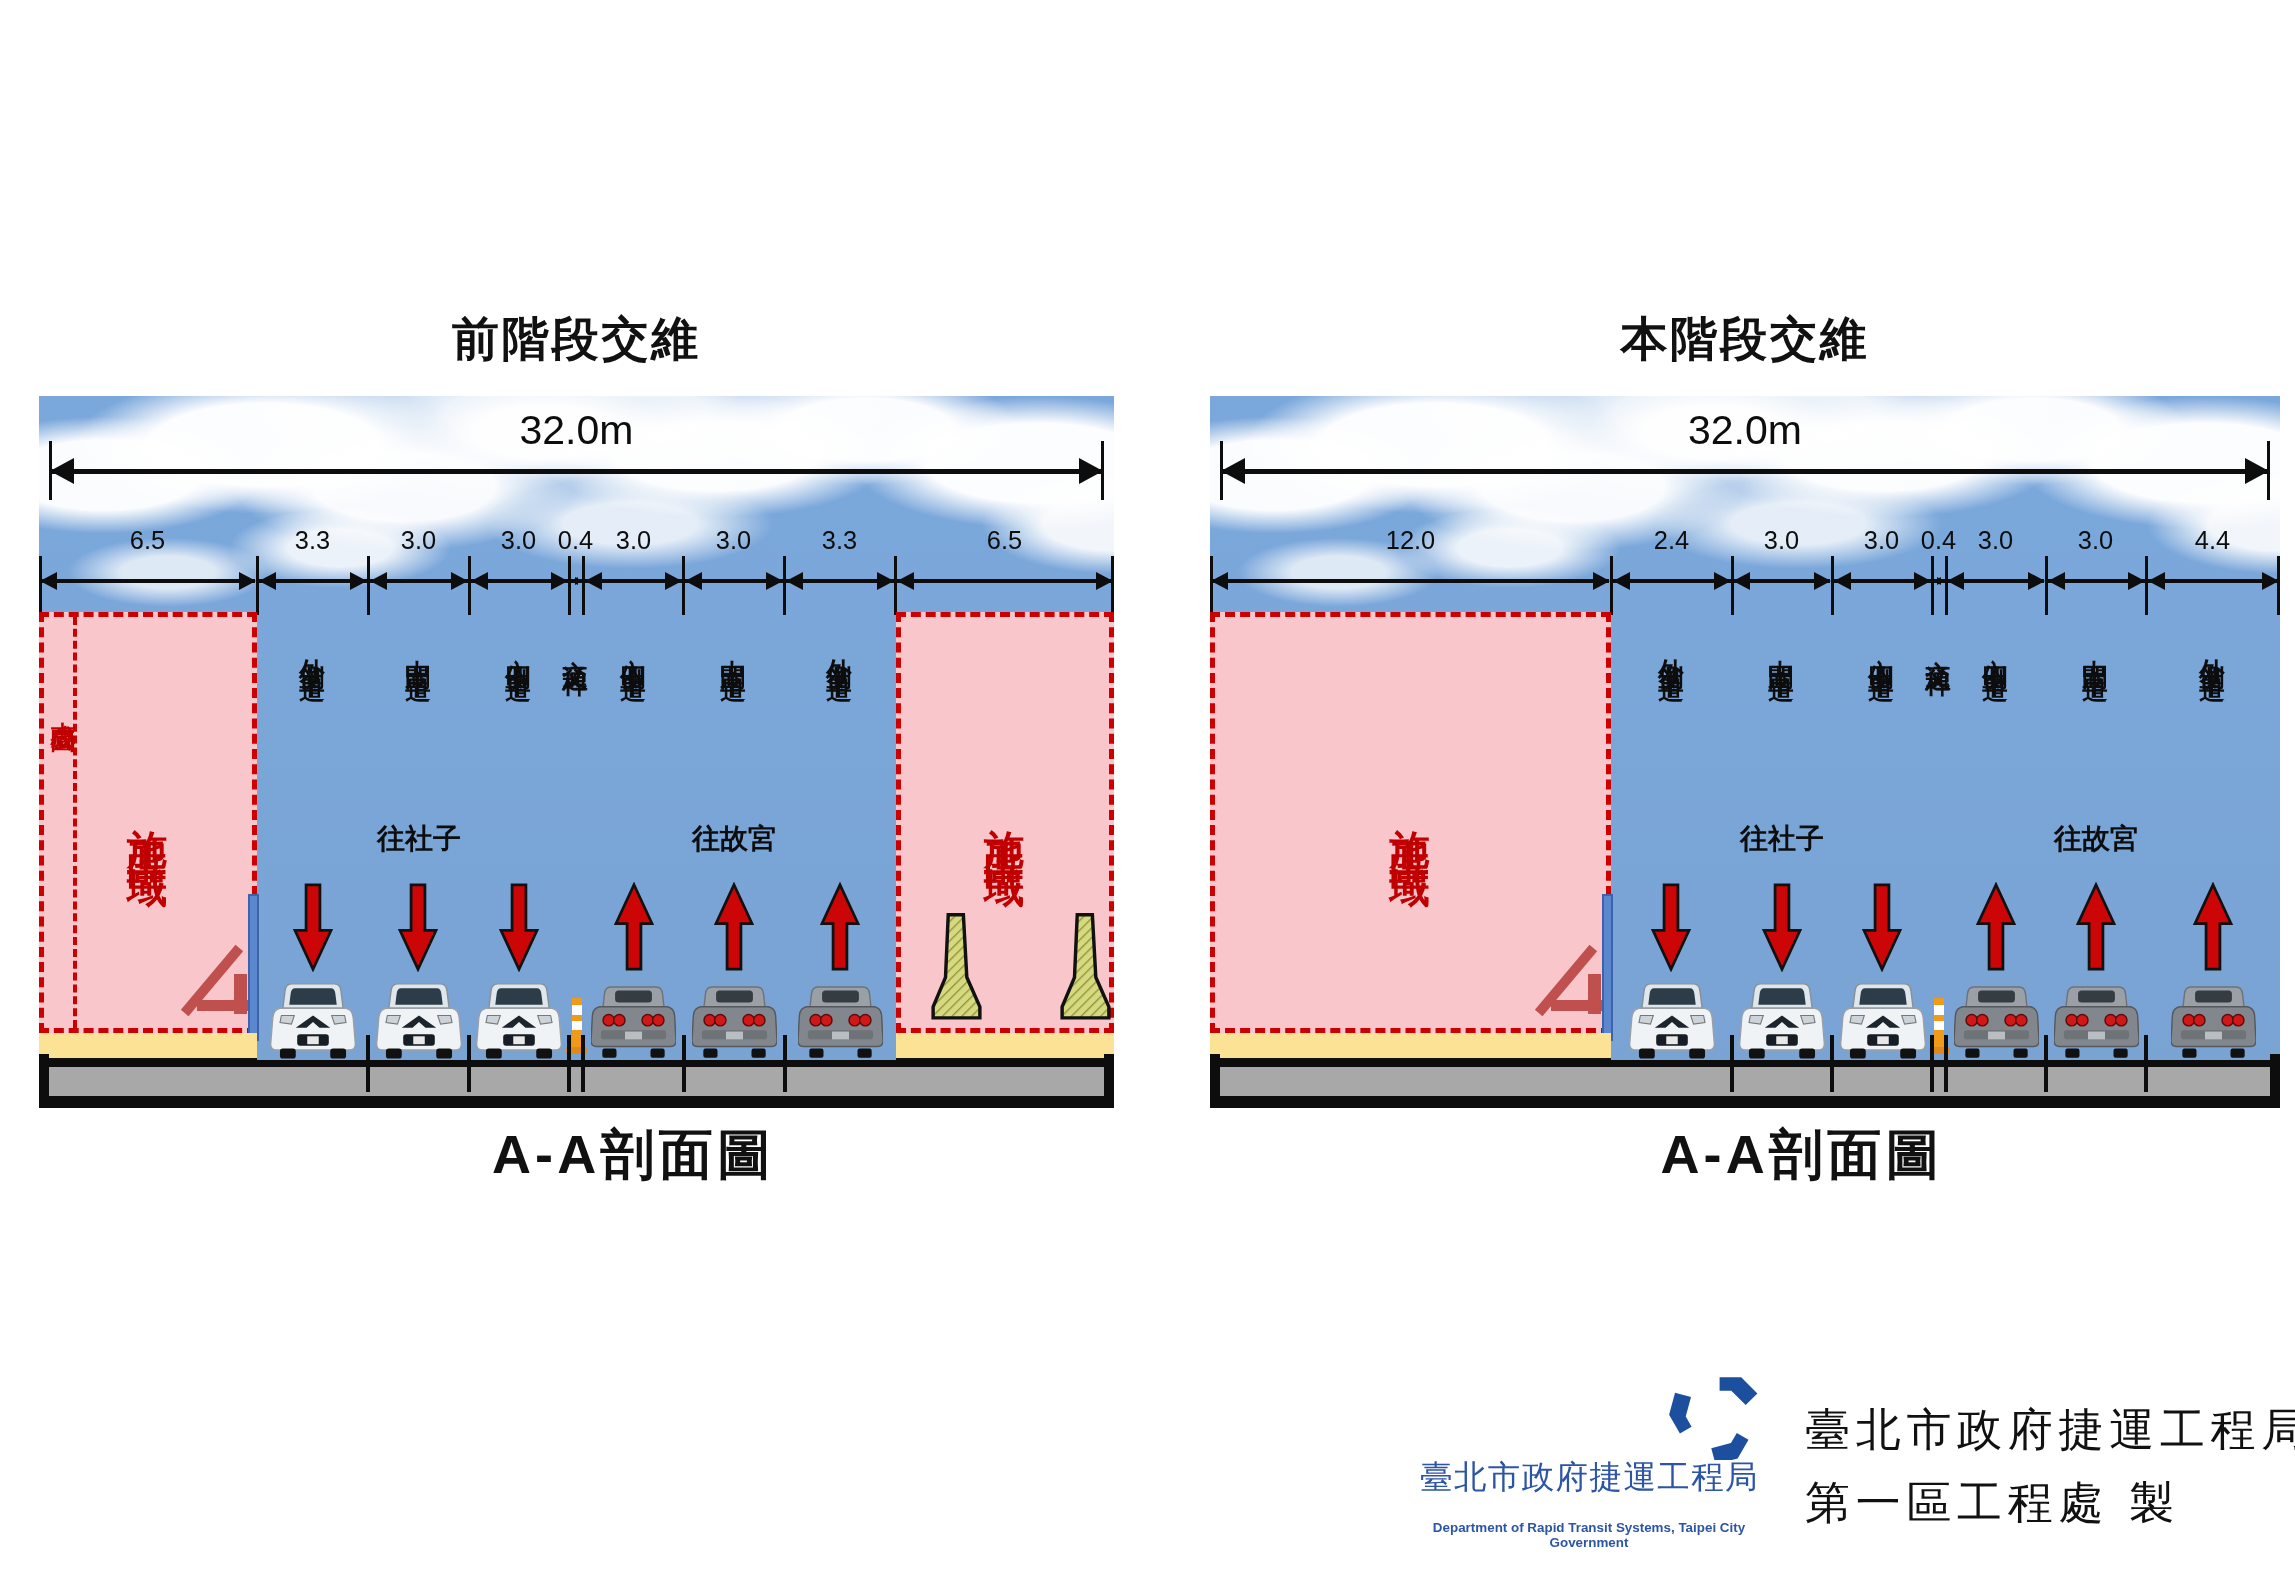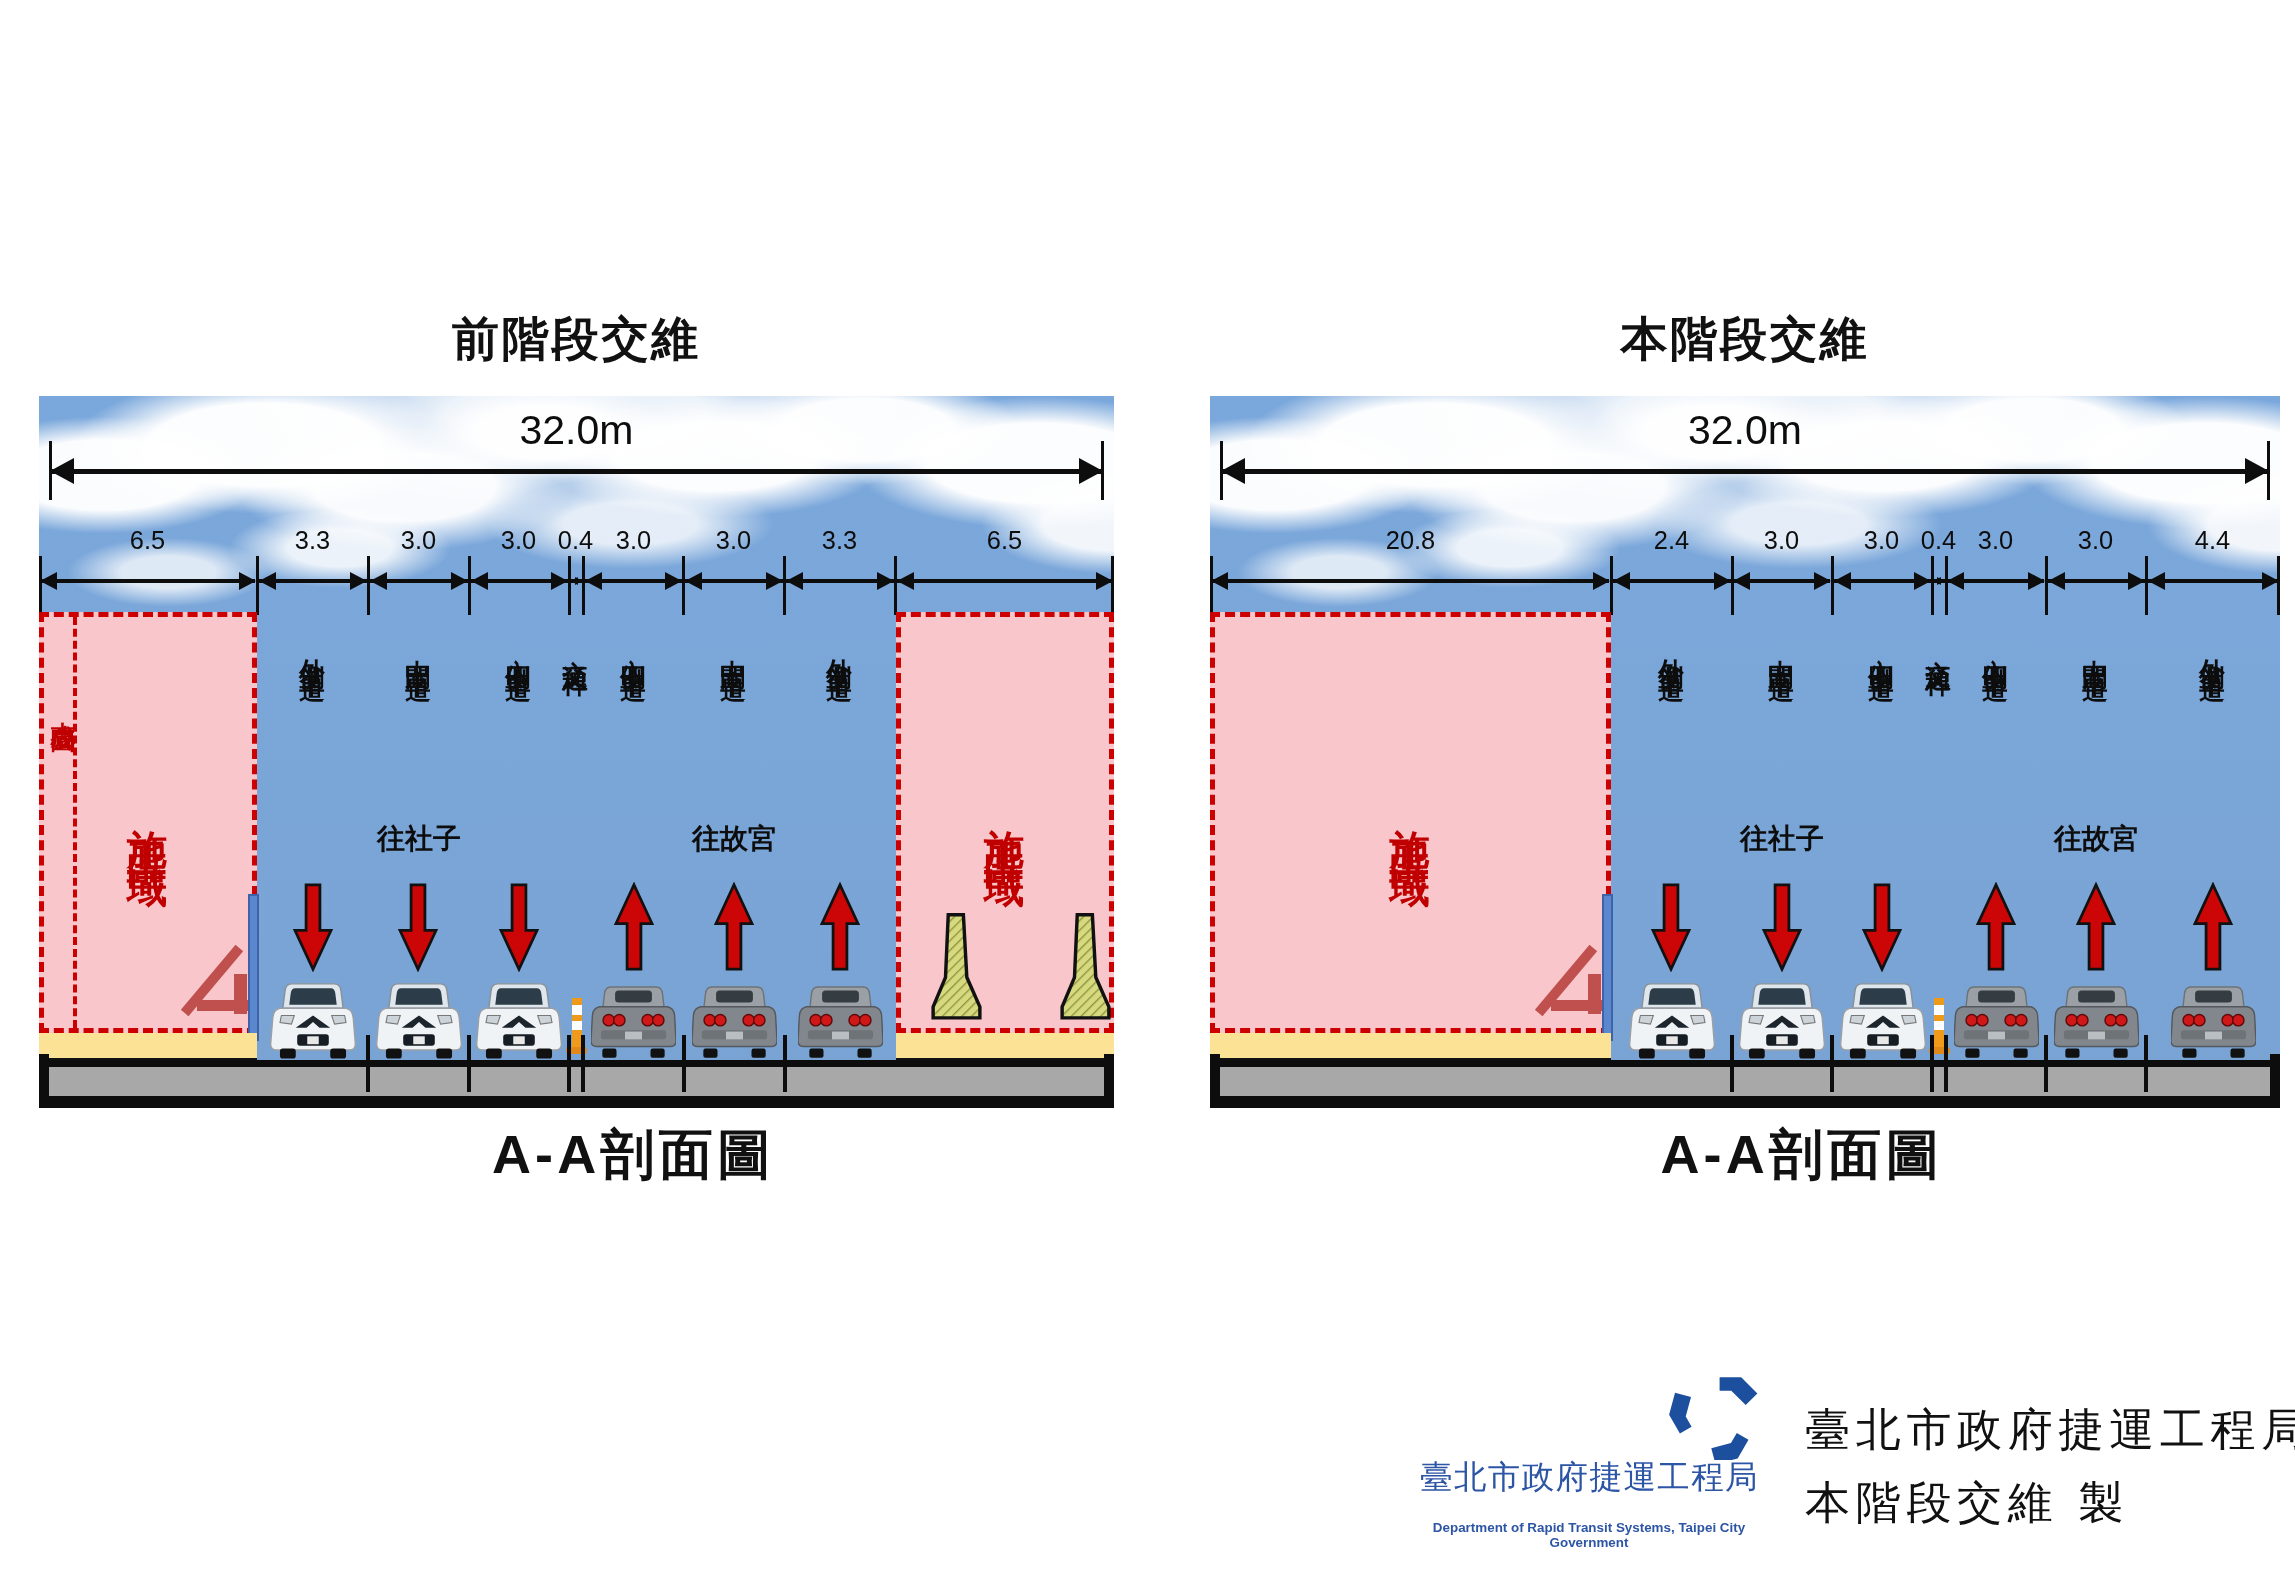--- a/index.html
+++ b/index.html
@@ -282,21 +282,21 @@
       <div class="dim-tick" style="left: 1057px; top: 45px; width: 2.8px; height: 59px;"></div>
       <div class="dim-tick" style="left: 0px; top: 160px; width: 2.8px; height: 59px;"></div>
       <div class="dim-tick" style="left: 400px; top: 160px; width: 2.8px; height: 59px;"></div>
       <div class="dim-tick" style="left: 521px; top: 160px; width: 2.8px; height: 59px;"></div>
       <div class="dim-tick" style="left: 621px; top: 160px; width: 2.8px; height: 59px;"></div>
       <div class="dim-tick" style="left: 721px; top: 160px; width: 2.8px; height: 59px;"></div>
       <div class="dim-tick" style="left: 735px; top: 160px; width: 2.8px; height: 59px;"></div>
       <div class="dim-tick" style="left: 835px; top: 160px; width: 2.8px; height: 59px;"></div>
       <div class="dim-tick" style="left: 935px; top: 160px; width: 2.8px; height: 59px;"></div>
       <div class="dim-tick" style="left: 1067px; top: 160px; width: 2.8px; height: 59px;"></div>
-      <div class="seg-label" style="left: 201px;">20.8</div>
+      <div class="seg-label" style="left: 201px;">12.0</div>
       <div class="dim-line" style="left: 1.4px; top: 183px; width: 398px; height: 4.2px;"></div>
       <div class="tri" style="left: 1.4px; top: 176px; border-top: 9.2px solid transparent; border-bottom: 9.2px solid transparent; border-right: 17px solid rgb(13, 13, 13);"></div>
       <div class="tri" style="left: 383px; top: 176px; border-top: 9.2px solid transparent; border-bottom: 9.2px solid transparent; border-left: 17px solid rgb(13, 13, 13);"></div>
       <div class="zone" style="left: 0px; width: 401px;">
         <div class="zone-label">施工區域</div>
         <div class="fence-panel" style="right: -7px;"></div>
         <div class="strut" style="left: 346px; top: 321px; width: 10px; height: 85px; transform: rotate(40deg); transform-origin: center center;"></div>
         <div class="strut" style="left: 336px; top: 383px; width: 51px; height: 11.3px;"></div>
         <div class="strut" style="left: 373px; top: 357px; width: 12.7px; height: 40px;"></div>
       </div>
@@ -450,16 +450,16 @@
   <svg style="position:absolute;left:1658px;top:1370px;" width="116" height="90" viewBox="0 0 120 100">
     <g fill="#1d4f9f" transform="translate(60,52)">
       <path d="M4,-44 h24 l18,18 -13,13 -16,-16 h-13 z"></path>
       <path d="M4,-44 h24 l18,18 -13,13 -16,-16 h-13 z" transform="rotate(120)"></path>
       <path d="M4,-44 h24 l18,18 -13,13 -16,-16 h-13 z" transform="rotate(240)"></path>
     </g>
   </svg>
   <div class="logo-org">臺北市政府捷運工程局</div>
   <div class="logo-org-en">Department of Rapid Transit Systems, Taipei City Government</div>
   <div class="credit" style="top:1400px;">臺北市政府捷運工程局</div>
-  <div class="credit" style="top:1473px;">本階段交維  製</div>
+  <div class="credit" style="top:1473px;">第一區工程處  製</div>
 
 </div>
 
 
 </body></html>

